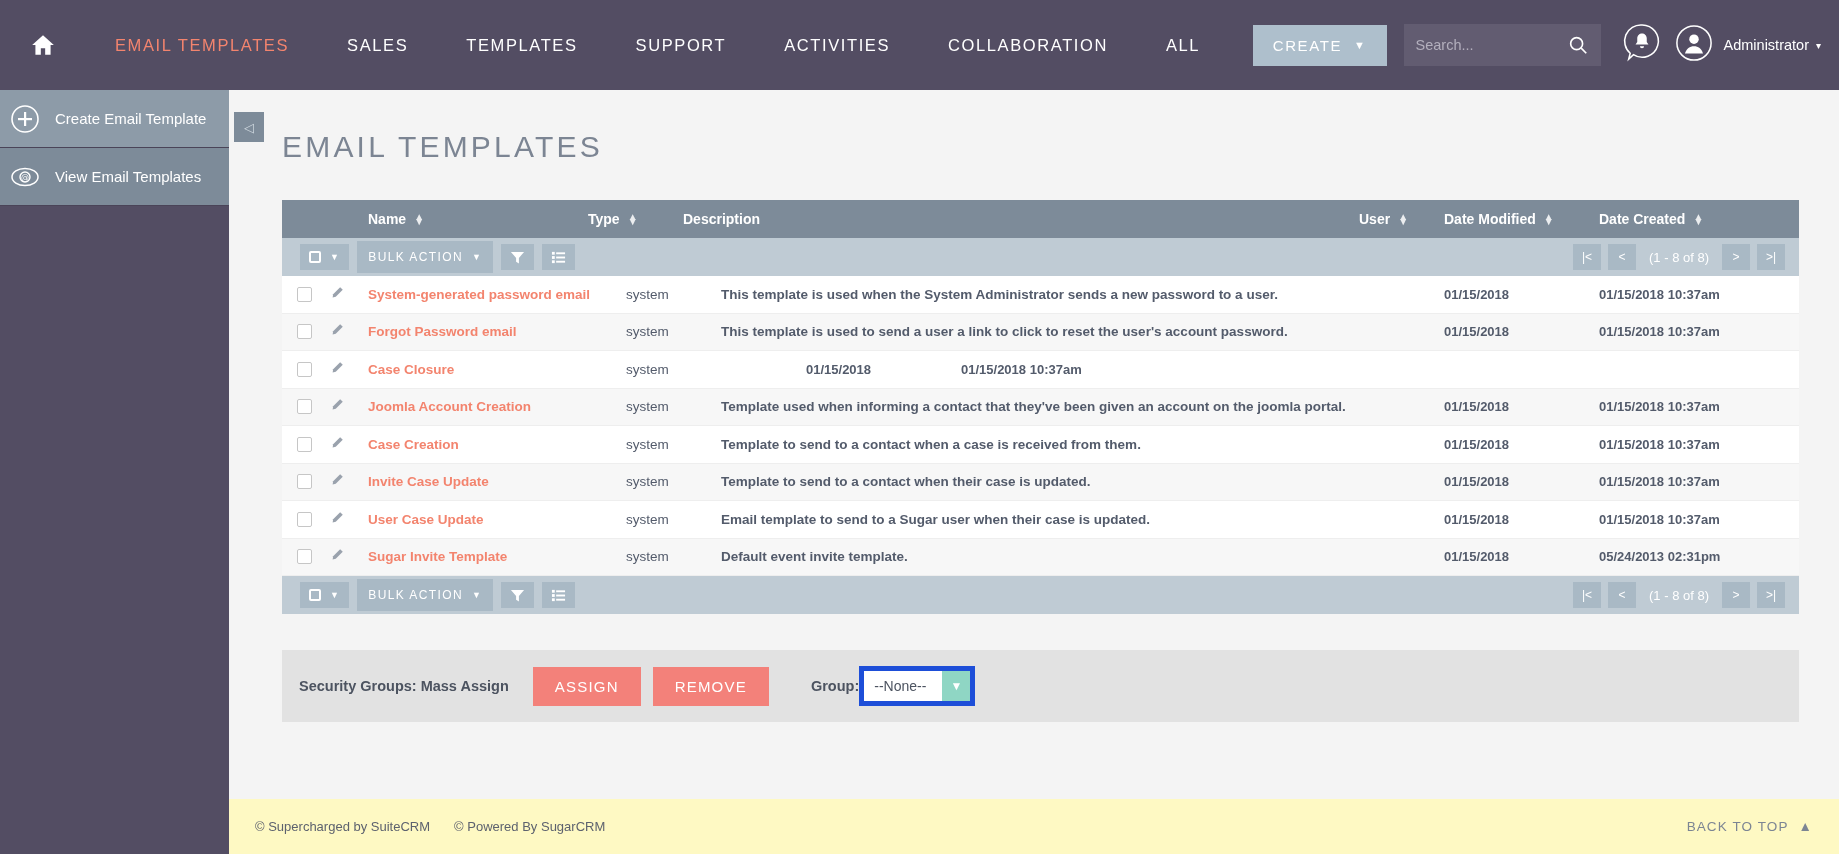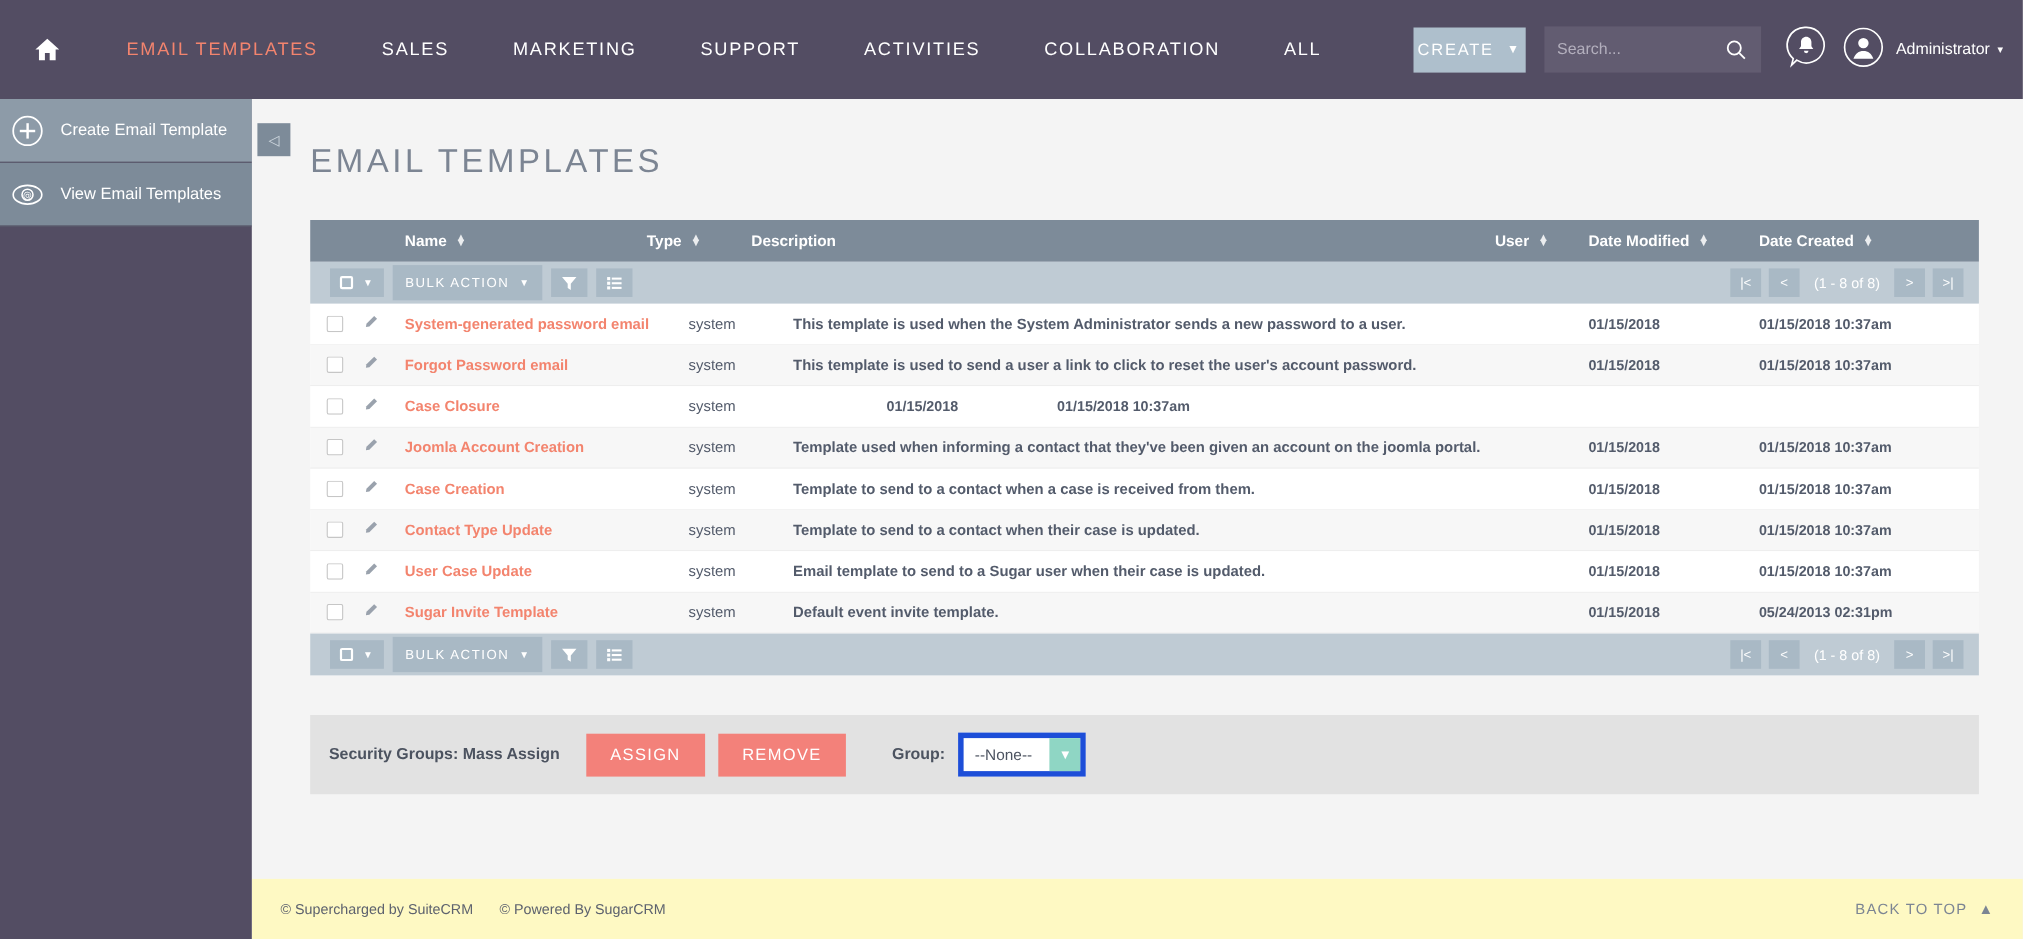--- a/index.html
+++ b/index.html
@@ -42,21 +42,21 @@
     position: absolute;
     right: 18px; top: 0;
     height: 90px;
     display: flex; align-items: center; gap: 0;
   }
   .create-btn {
     background: #aebfcc;
     color: #ffffff;
     font-size: 15px;
     letter-spacing: 1.6px;
-    padding: 12px 4px;
+    padding: 12px 20px;
     border: none;
     cursor: pointer;
     display: flex; align-items: center; gap: 12px;
     font-family: inherit;
   }
   .create-btn .caret { font-size: 11px; }
   .search-wrap {
     background: #625c71;
     margin-left: 17px;
     width: 197px; height: 42px;
@@ -251,21 +251,21 @@
     color: #ffffff;
     border: none;
     font-family: inherit;
     font-size: 15px;
     letter-spacing: 1.2px;
     padding: 11px 22px;
     cursor: pointer;
     margin-right: 12px;
     text-align: right;
   }
-  .sg-group-label { font-size: 14.5px; color: #4c5360; margin-left: 30px; margin-right: 12px; font-weight: bold;}
+  .sg-group-label { font-size: 14.5px; color: #4c5360; margin-left: 30px; font-weight: bold;}
   .sg-select {
     display: flex; align-items: stretch;
     height: 40px;
     border: 5px solid #1d4ed8;
     background: #ffffff;
     cursor: pointer;
   }
   .sg-select .val {
     display: flex; align-items: center;
     padding: 0 16px 0 10px;
@@ -304,21 +304,21 @@
 
 <div class="topnav">
   <div class="home-icon">
     <svg viewBox="0 0 24 24">
         <path d="M12 3L2 12h3v9h5v-6h4v6h5v-9h3z"></path>
       </svg>
   </div>
   <div class="nav-links">
     <div class="nav-link active">EMAIL TEMPLATES</div>
     <div class="nav-link">SALES</div>
-    <div class="nav-link">MARKETING</div>
+    <div class="nav-link">TEMPLATES</div>
     <div class="nav-link">SUPPORT</div>
     <div class="nav-link">ACTIVITIES</div>
     <div class="nav-link">COLLABORATION</div>
     <div class="nav-link">ALL</div>
   </div>
 
   <div class="nav-right">
     <button class="create-btn">
       <span>CREATE</span>
       <span class="caret">▼</span>
@@ -532,21 +532,21 @@
             <div class="cell c-dmod date-cell">01/15/2018</div>
             <div class="cell c-dcre date-cell">01/15/2018 10:37am</div>
           </div>
           <div class="row alt">
             <div class="cell c-check">
               <div class="row-check"></div>
             </div>
             <div class="cell c-edit"><span class="edit-icon"><svg viewBox="0 0 16 16">
                   <path d="M11.6 1.4l3 3-8 8-3.6.6.6-3.6z"></path>
                 </svg></span></div>
-            <div class="cell c-name"><span class="name-link">Contact Type Update</span></div>
+            <div class="cell c-name"><span class="name-link">Invite Case Update</span></div>
             <div class="cell c-type type-cell">system</div>
             <div class="cell c-desc desc-cell">Template to send to a contact when their case is updated.</div>
             <div class="cell c-user"></div>
             <div class="cell c-dmod date-cell">01/15/2018</div>
             <div class="cell c-dcre date-cell">01/15/2018 10:37am</div>
           </div>
           <div class="row">
             <div class="cell c-check">
               <div class="row-check"></div>
             </div>

